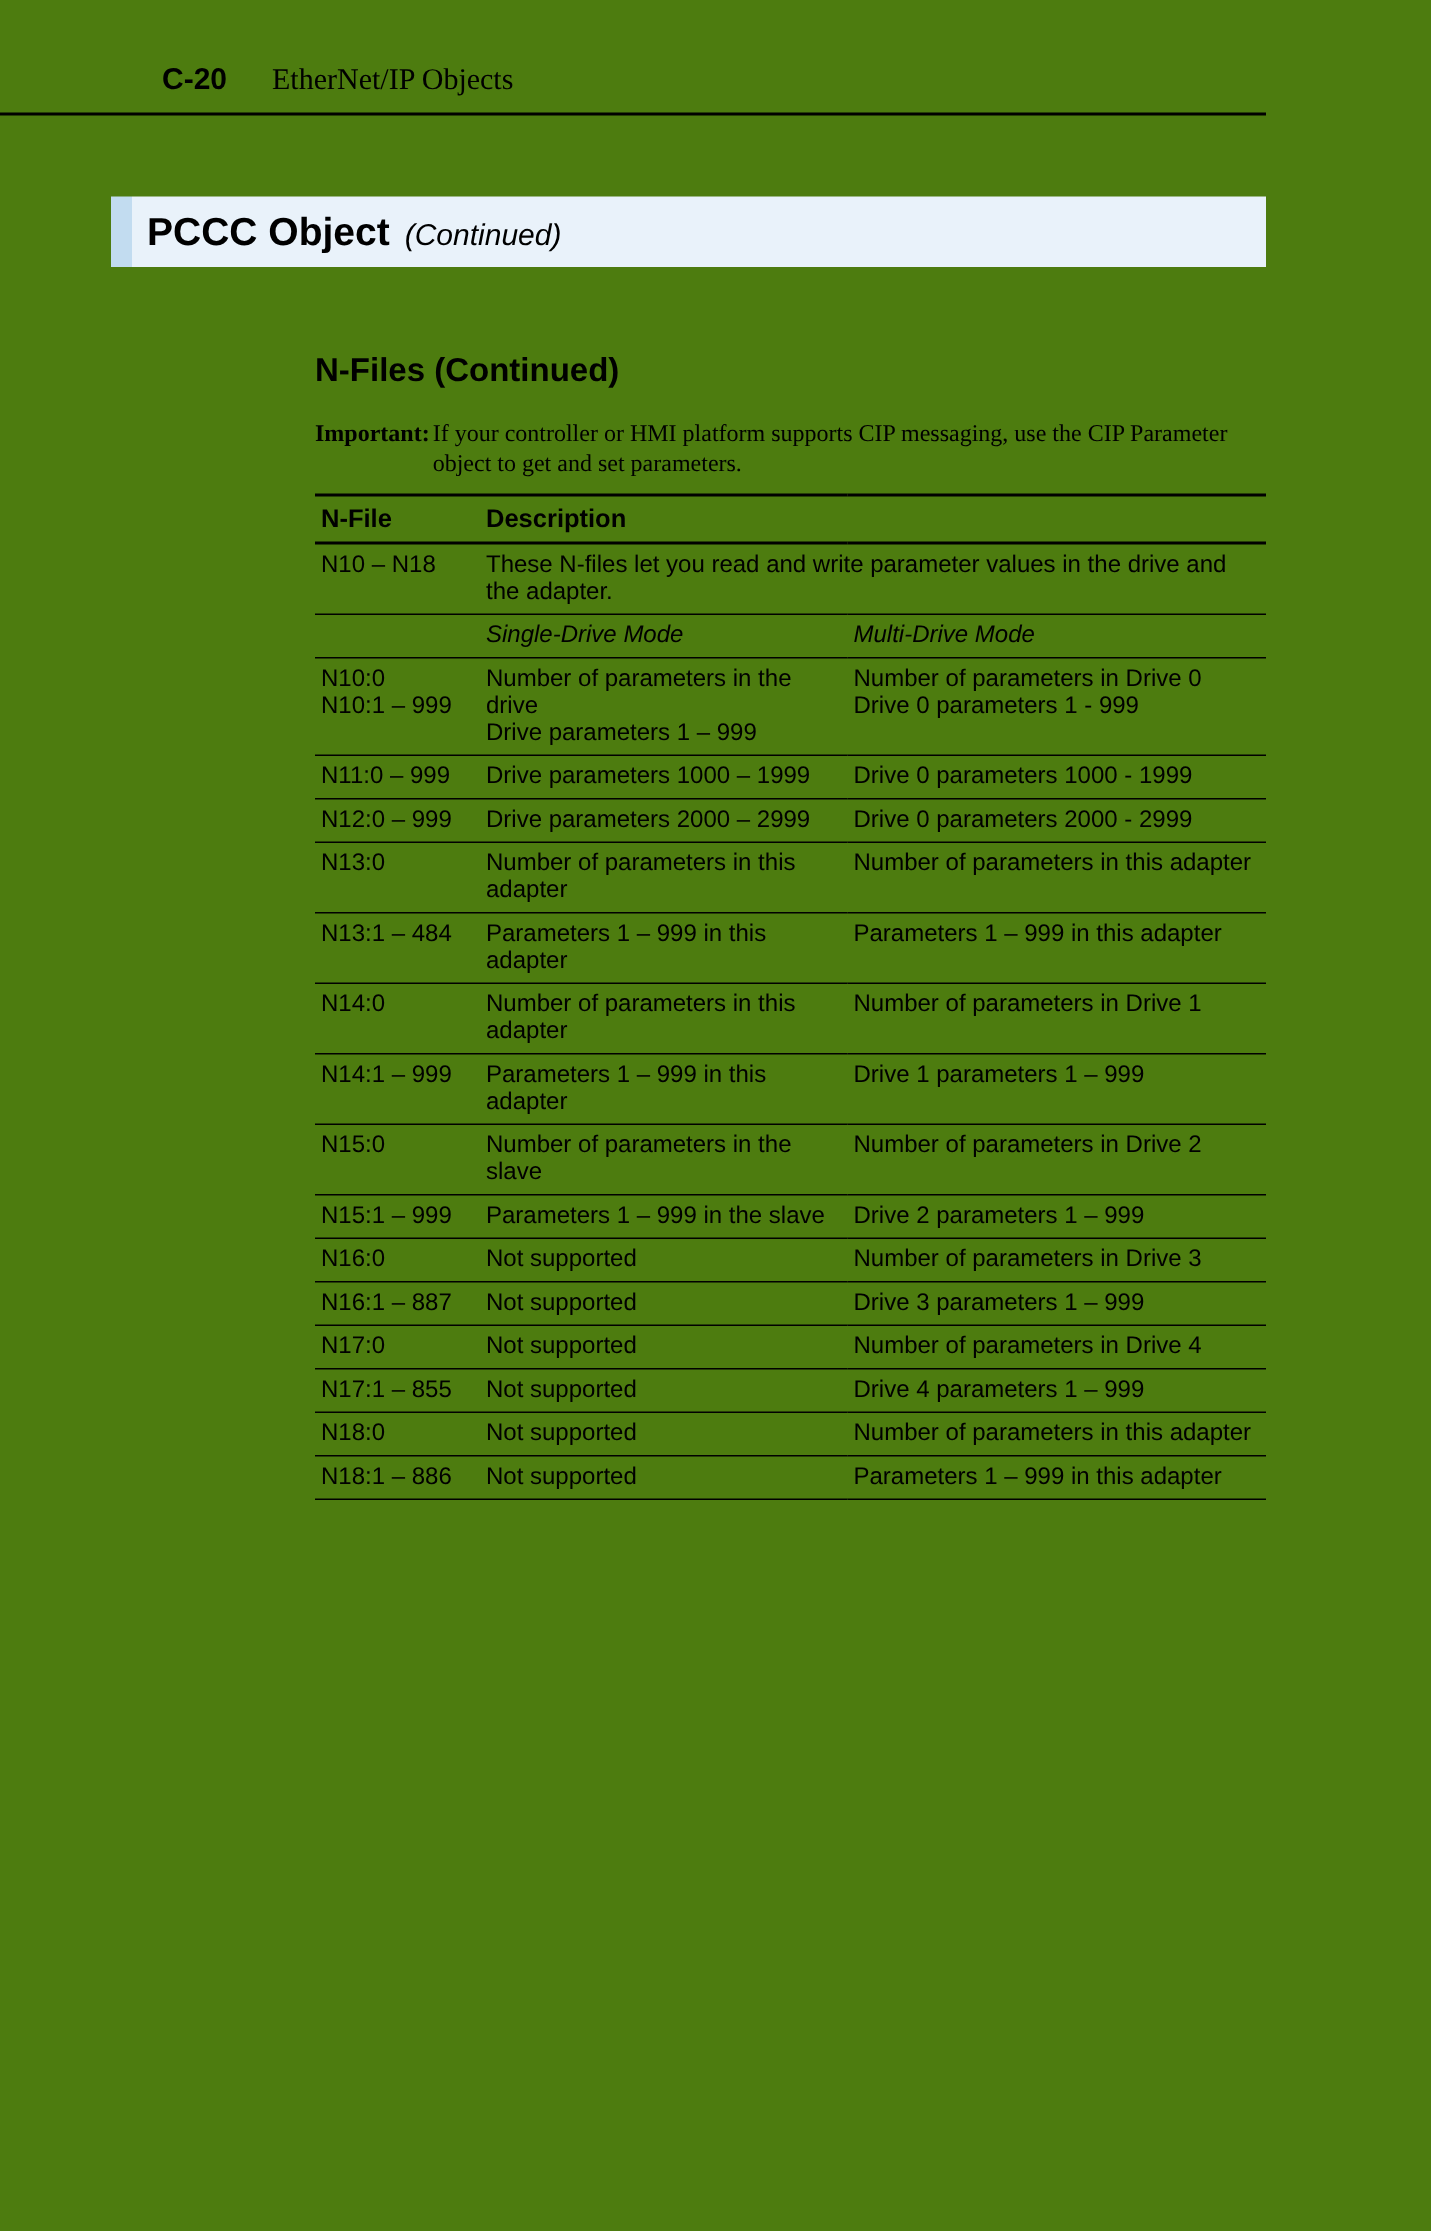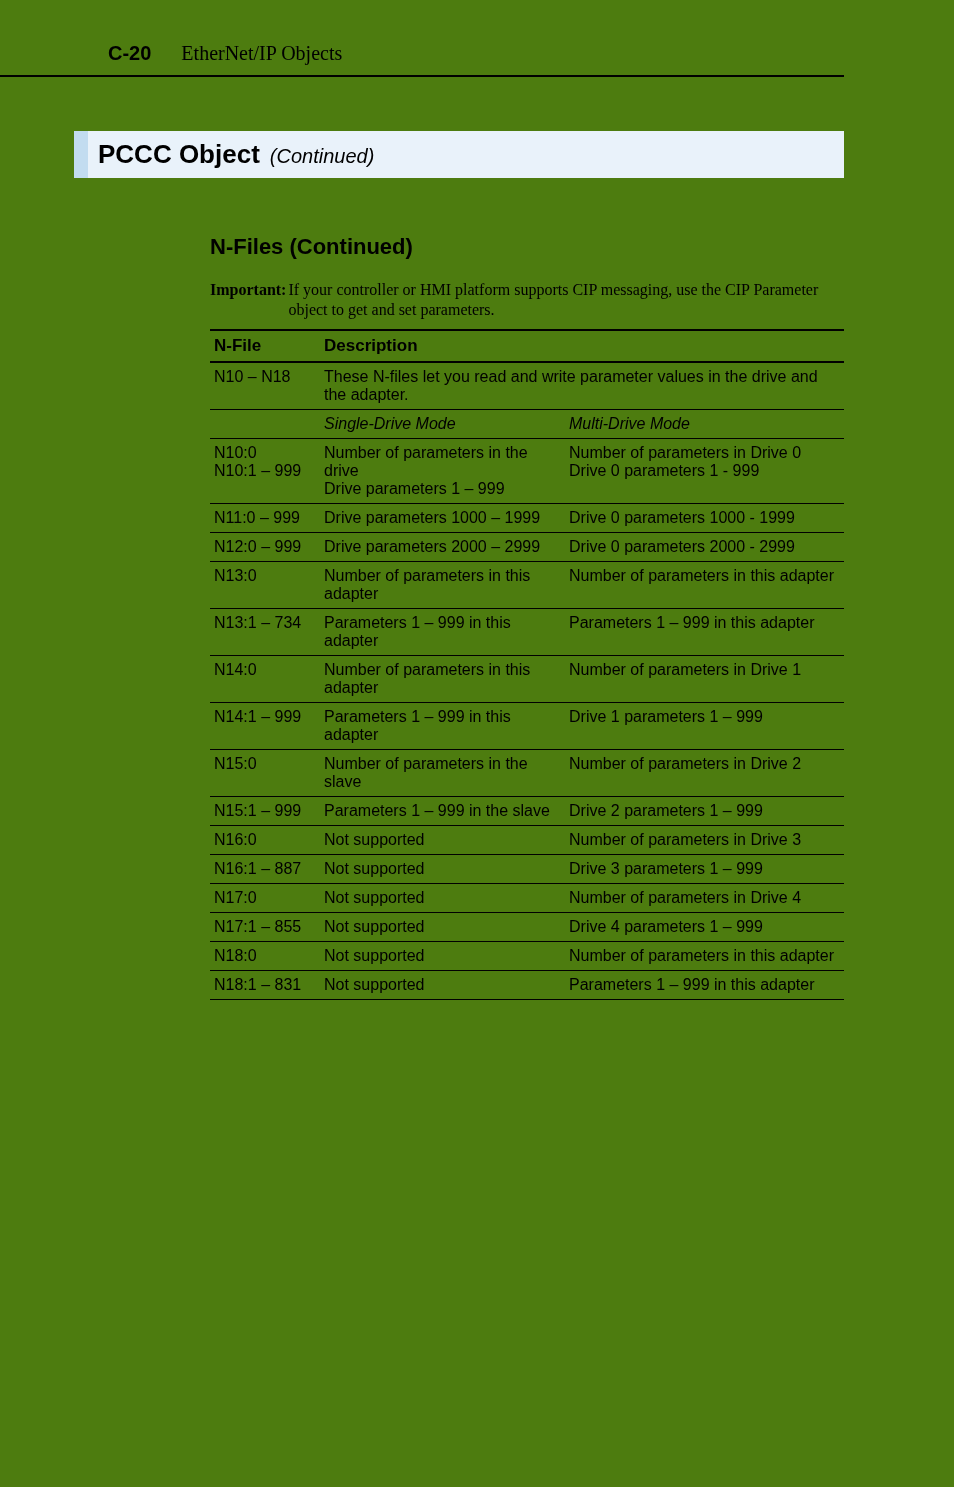--- a/index.html
+++ b/index.html
@@ -172,21 +172,21 @@
         <td>N12:0 – 999</td>
         <td>Drive parameters 2000 – 2999</td>
         <td>Drive 0 parameters 2000 - 2999</td>
       </tr>
       <tr>
         <td>N13:0</td>
         <td>Number of parameters in this adapter</td>
         <td>Number of parameters in this adapter</td>
       </tr>
       <tr>
-        <td>N13:1 – 734</td>
+        <td>N13:1 – 484</td>
         <td>Parameters 1 – 999 in this adapter</td>
         <td>Parameters 1 – 999 in this adapter</td>
       </tr>
       <tr>
         <td>N14:0</td>
         <td>Number of parameters in this adapter</td>
         <td>Number of parameters in Drive 1</td>
       </tr>
       <tr>
         <td>N14:1 – 999</td>
@@ -222,21 +222,21 @@
         <td>N17:1 – 855</td>
         <td>Not supported</td>
         <td>Drive 4 parameters 1 – 999</td>
       </tr>
       <tr>
         <td>N18:0</td>
         <td>Not supported</td>
         <td>Number of parameters in this adapter</td>
       </tr>
       <tr class="last-row">
-        <td>N18:1 – 831</td>
+        <td>N18:1 – 886</td>
         <td>Not supported</td>
         <td>Parameters 1 – 999 in this adapter</td>
       </tr>
     </tbody>
       </table>
 
   </div>
 </div>
 
 </body></html>

